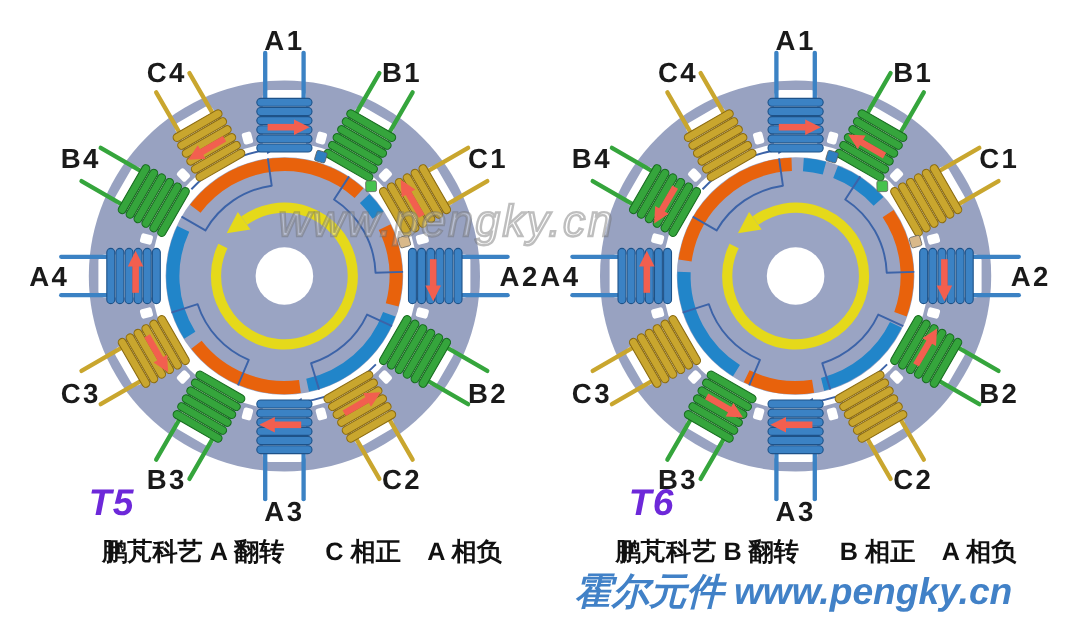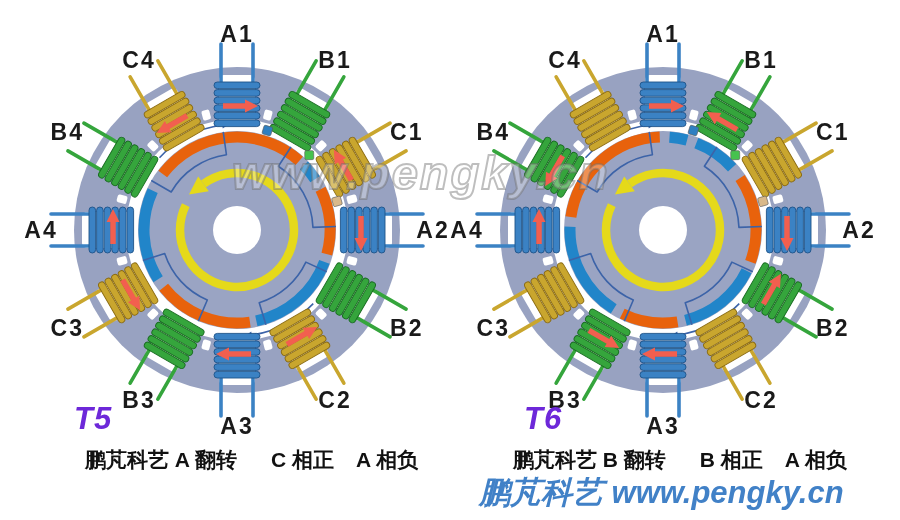--- a/index.html
+++ b/index.html
@@ -12,21 +12,21 @@
     position:absolute;font-style:italic;font-weight:900;font-size:31px;color:#6d28d9;
     letter-spacing:1px;
   }
   .fig-caption{
     position:absolute;font-size:21px;font-weight:700;color:#111;white-space:nowrap;
   }
   .fig-caption .seg{display:inline-block;}
   .fig-caption .gap1{margin-right:34px;}
   .fig-caption .gap2{margin-right:22px;}
   .watermark{
-    position:absolute;left:232px;top:145px;font-size:47px;font-style:italic;font-weight:700;
+    position:absolute;left:232px;top:164px;font-size:37px;font-style:italic;font-weight:400;
     letter-spacing:2px;color:rgba(255,255,255,0.30);
     -webkit-text-stroke:2px rgba(110,110,110,0.45);
     pointer-events:none;white-space:nowrap;
   }
   .footer{
     position:absolute;left:479px;top:472px;font-size:31px;font-weight:700;font-style:italic;
     white-space:nowrap;
   }
 </style>
 </head>
@@ -383,13 +383,13 @@
   <span class="seg gap1">鹏芃科艺 A 翻转</span><span class="seg gap2">C 相正</span><span class="seg">A 相负</span>
 </div>
 
 <div class="fig-label" style="left:524px;top:401px;">T6</div>
 <div class="fig-caption" style="left:513px;top:446px;">
   <span class="seg gap1">鹏芃科艺 B 翻转</span><span class="seg gap2">B 相正</span><span class="seg">A 相负</span>
 </div>
 
 <div class="watermark">www.pengky.cn</div>
 
-<div class="footer" style="color: rgb(65, 129, 199);">鹏芃科艺 www.pengky.cn</div>
+<div class="footer" style="color: rgb(65, 129, 199);">霍尔元件 www.pengky.cn</div>
 
 </body></html>

